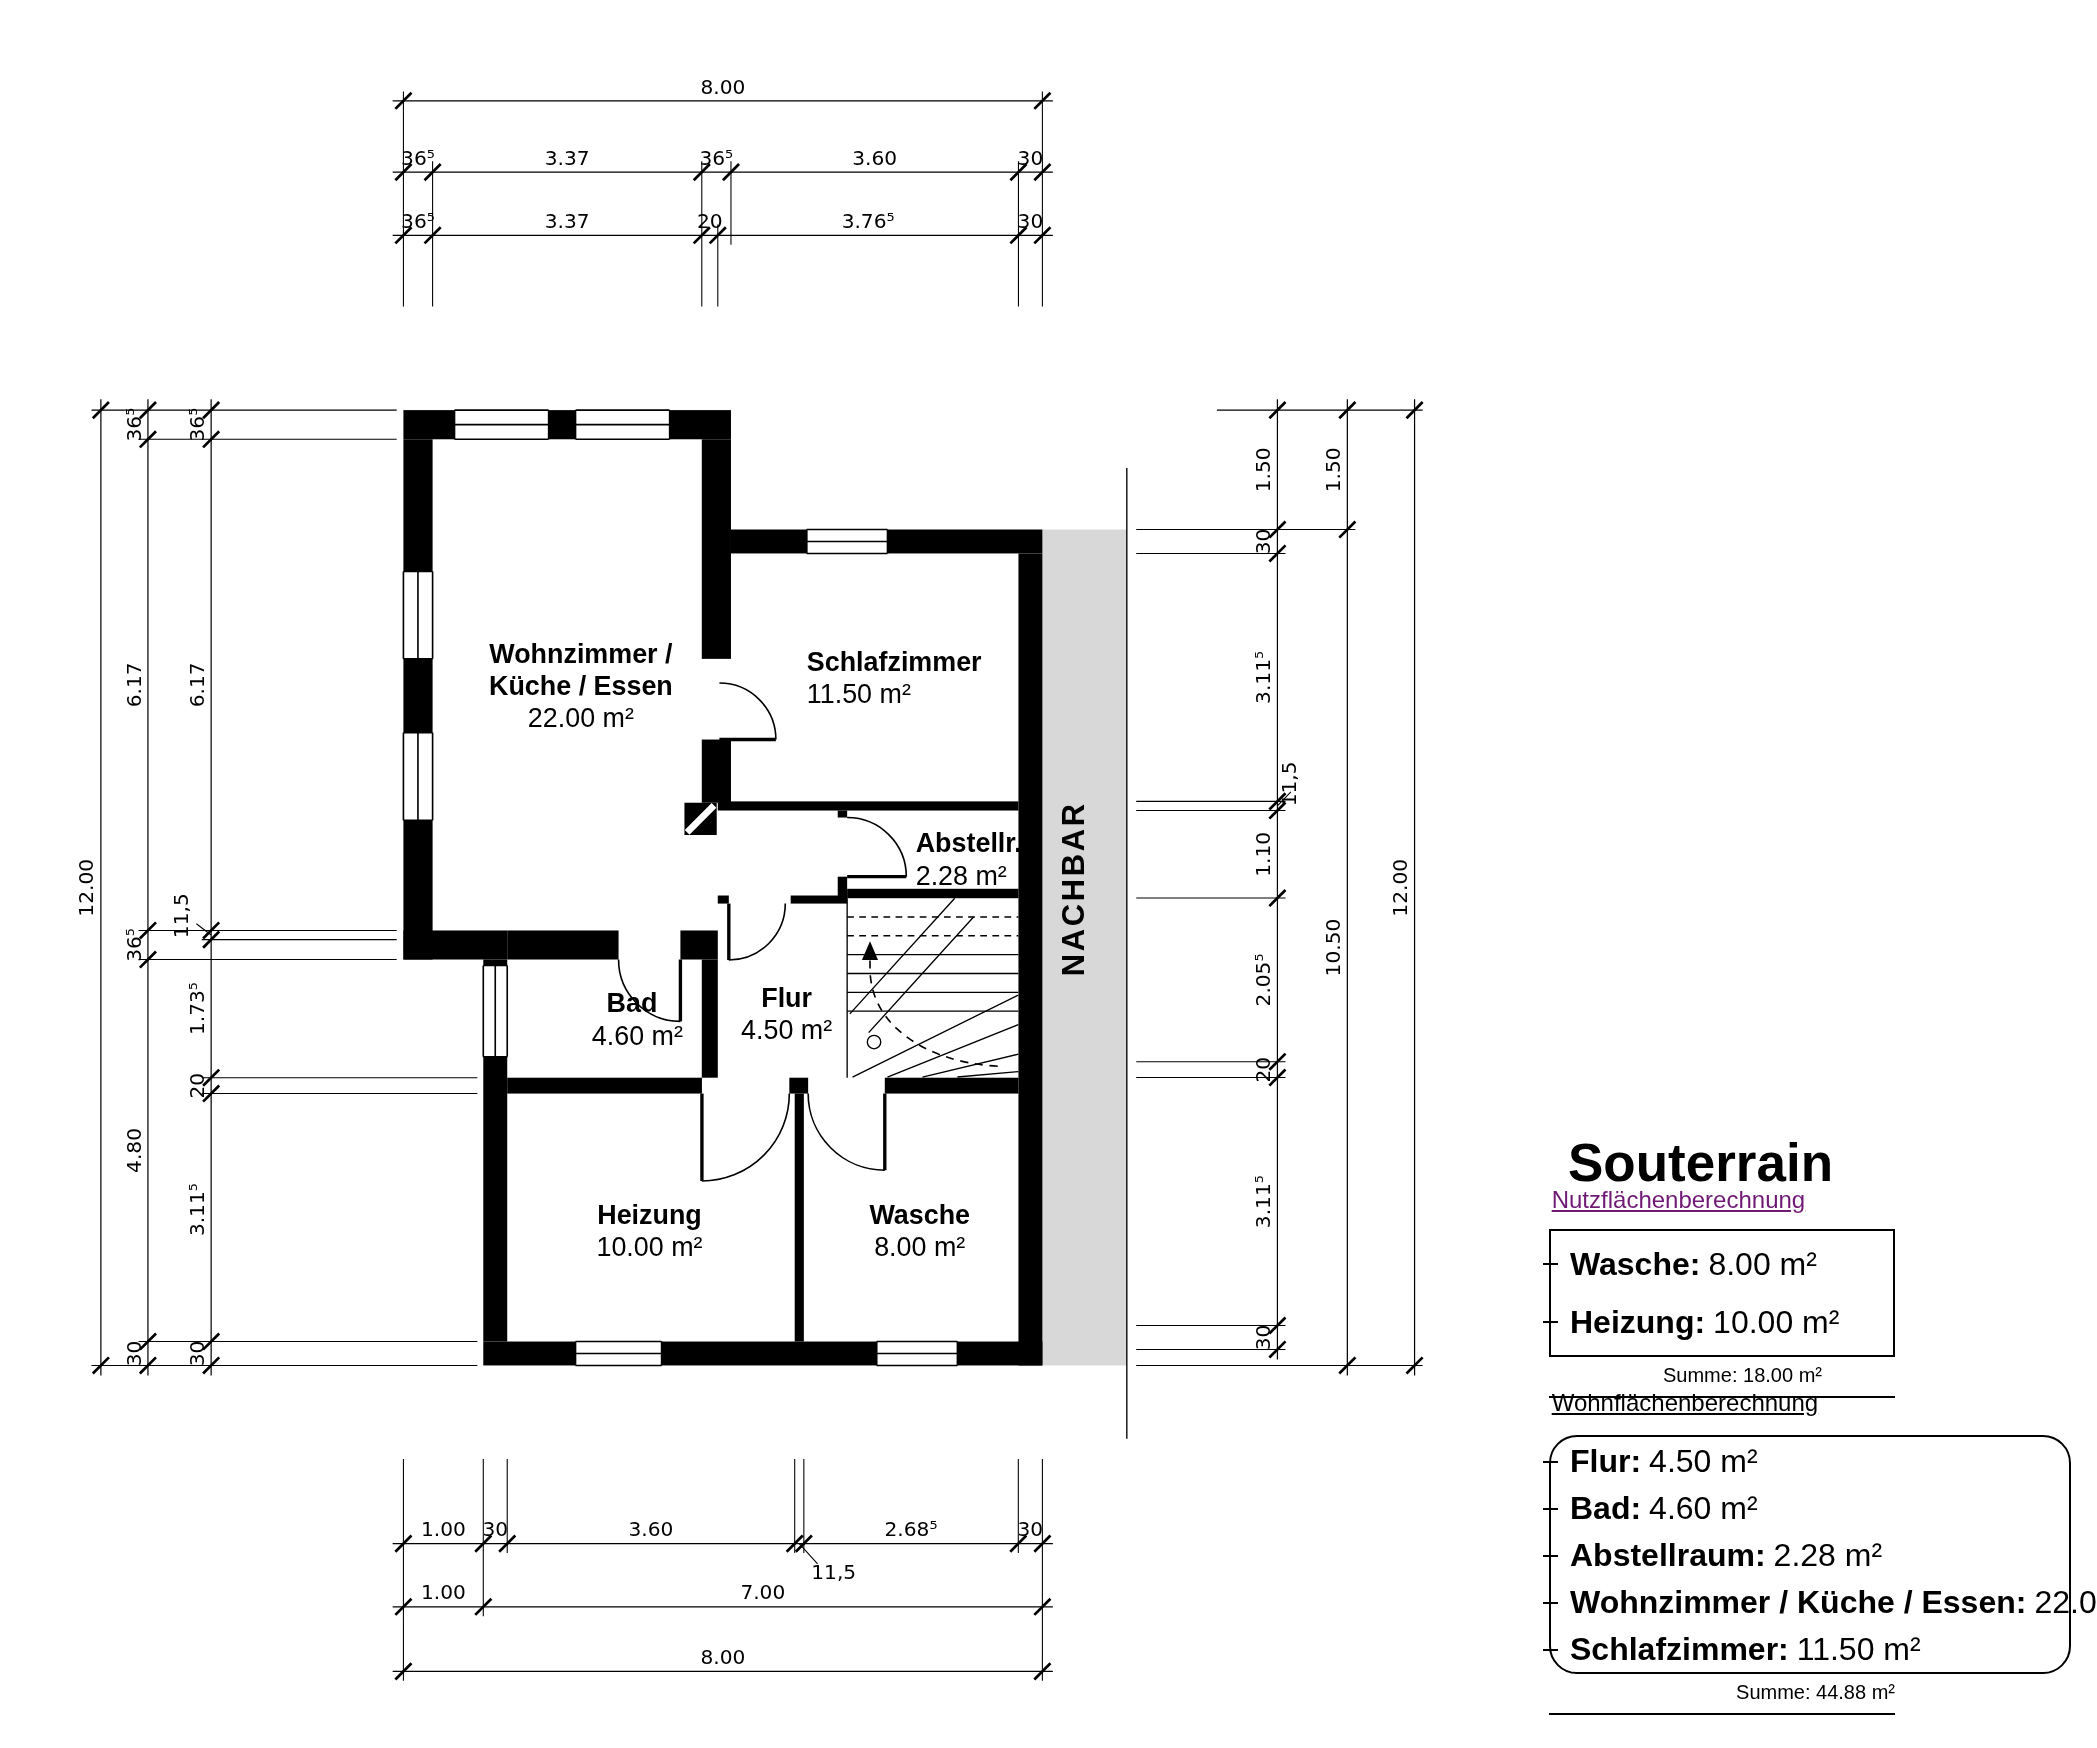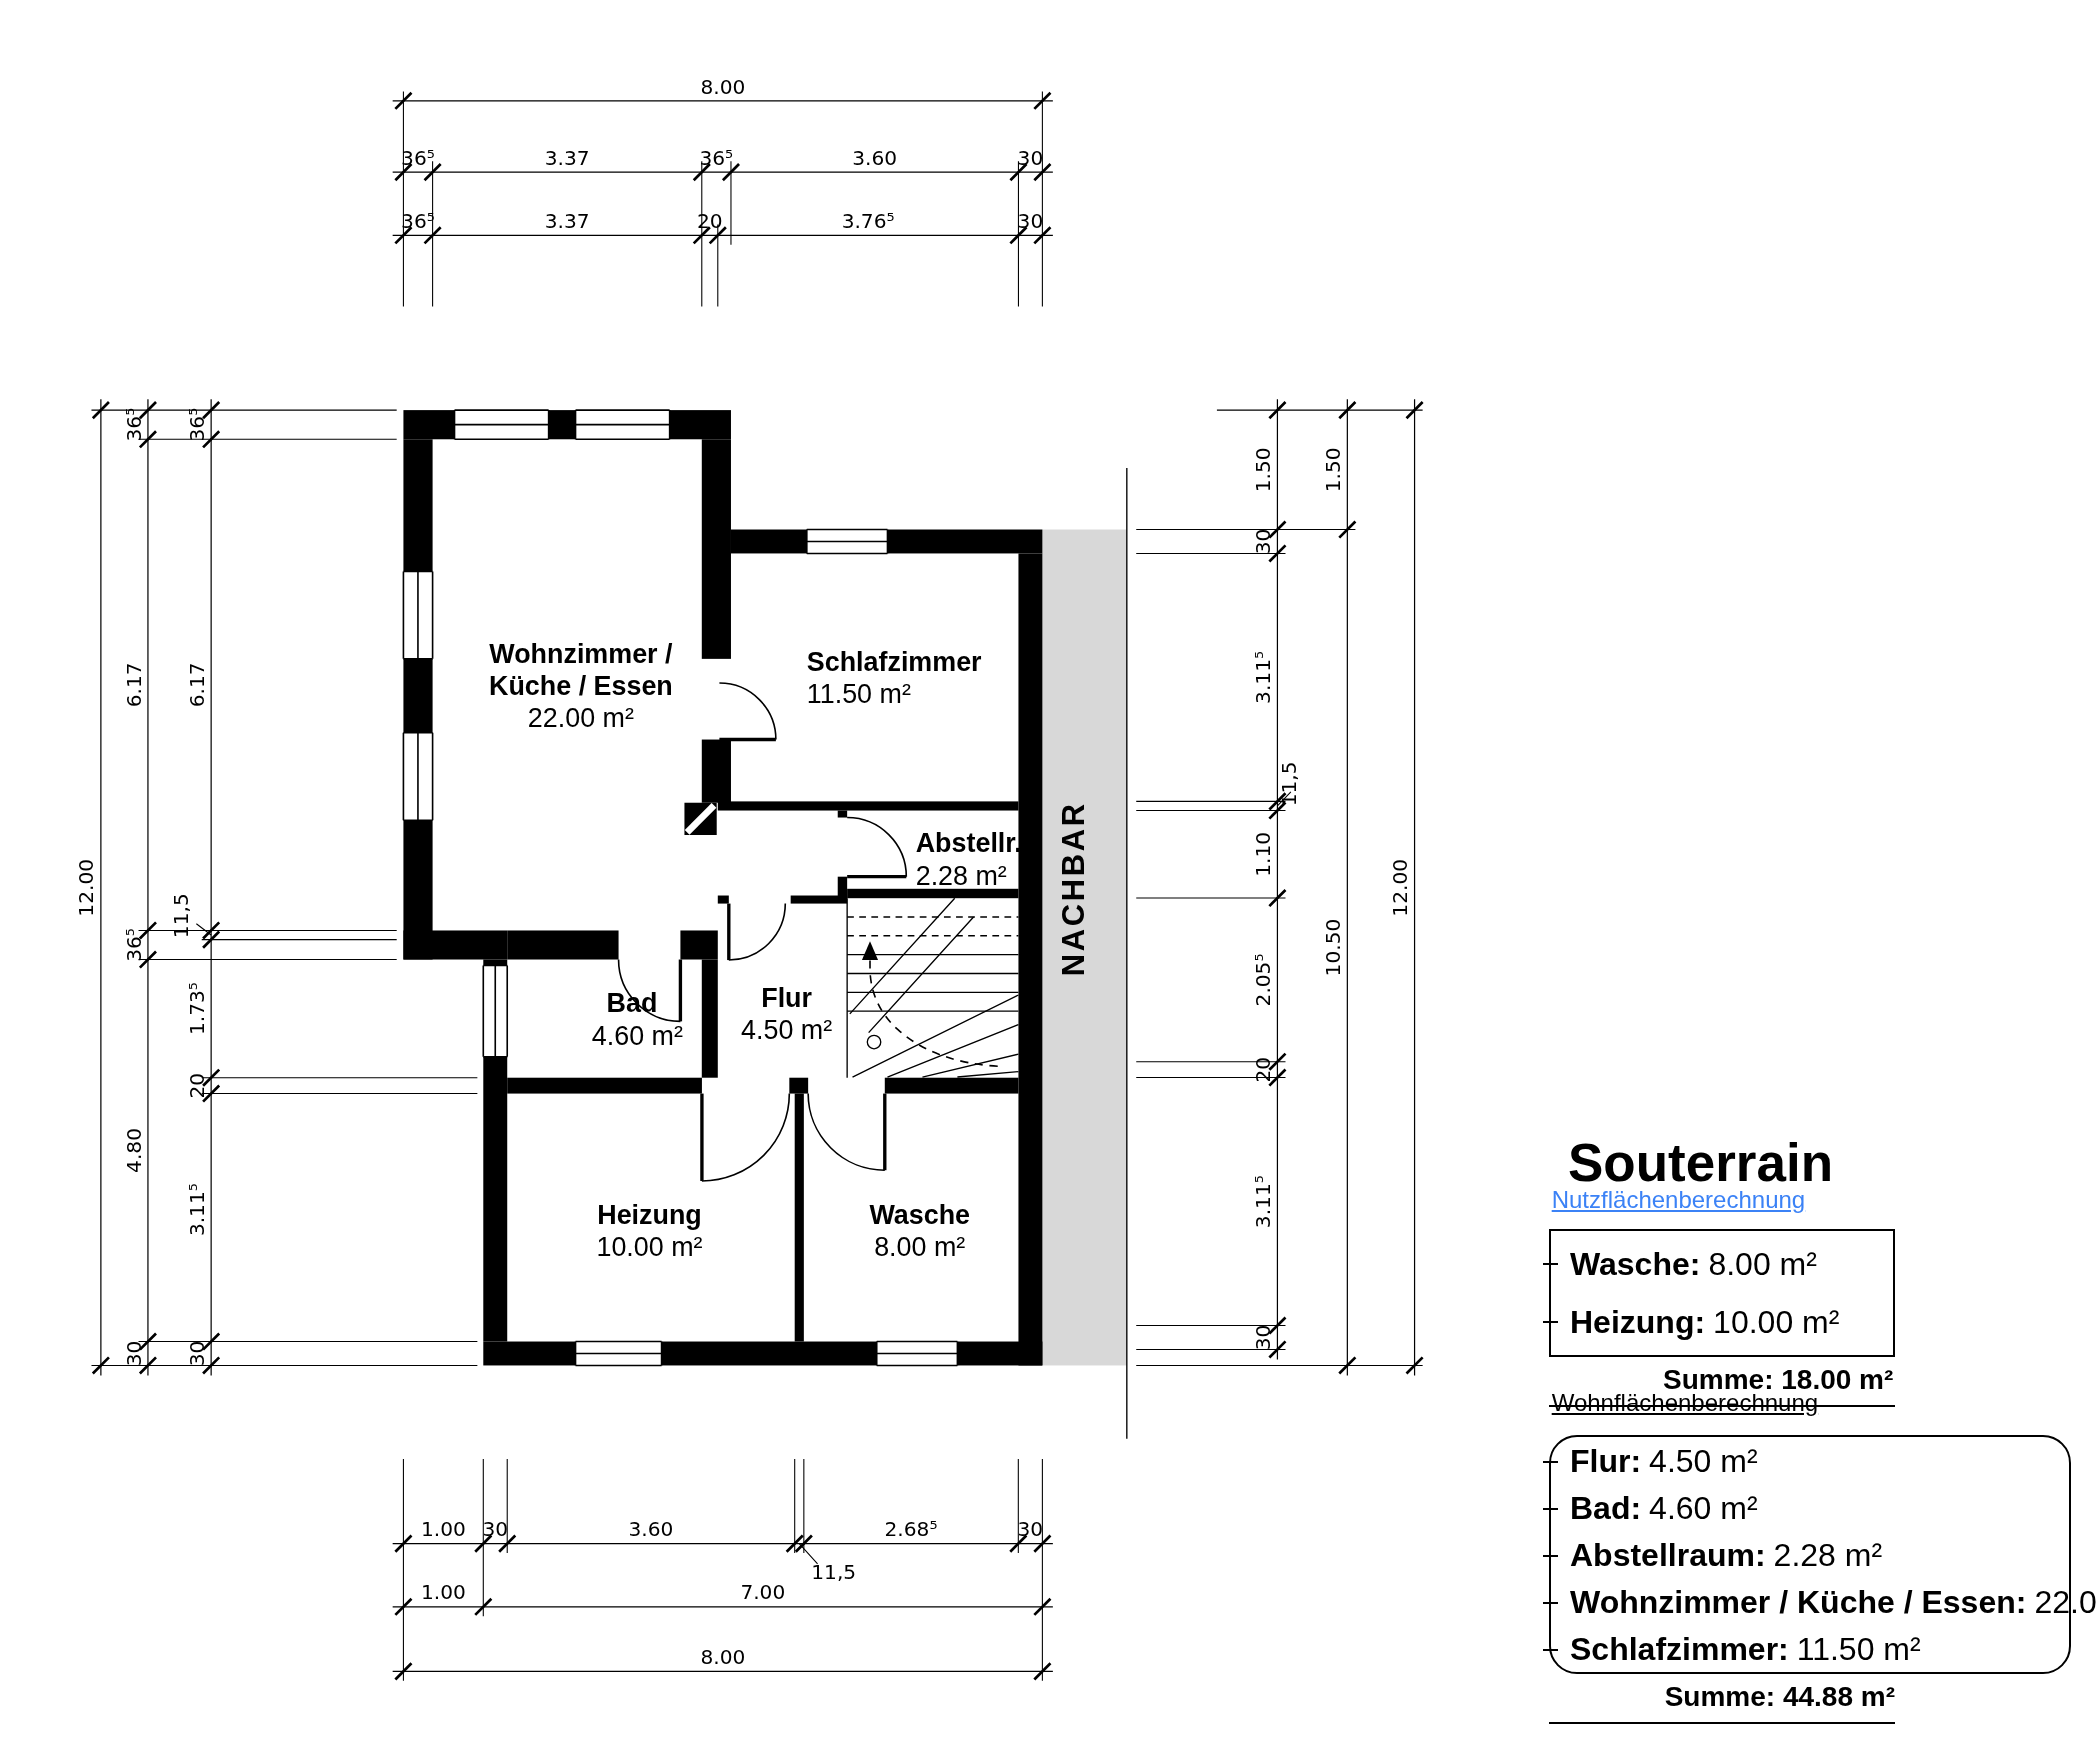--- a/index.html
+++ b/index.html
@@ -18,34 +18,34 @@
   .tick{stroke:#000;stroke-width:2;fill:none;}
   .dim{font-family:"DejaVu Sans",sans-serif;font-size:15px;fill:#000;}
   .rm{font-family:"Liberation Sans",sans-serif;font-weight:bold;font-size:20px;fill:#000;}
   .ar{font-family:"Liberation Sans",sans-serif;font-size:20px;fill:#000;}
   .nb{font-family:"Liberation Sans",sans-serif;font-weight:bold;font-size:23px;letter-spacing:2px;fill:#000;}
 
   
   .legend{position:absolute;left:1549px;top:1127px;width:545px;}
   .legend-title{position:absolute;left:19px;top:5.4px;font-size:53px;font-weight:bold;white-space:nowrap;}
   .legend-heading{position:absolute;left:2.7px;font-size:24px;text-decoration:underline;white-space:nowrap;}
-  .legend-heading.red{color:#3b82f6;top:59px;}
+  .legend-heading.red{color:#701a75;top:59px;}
   .legend-heading.blk{top:262px;}
   .legend-box{position:absolute;left:0;border:2px solid #000;box-sizing:border-box;background:#fff;}
   .box-nutz{top:102px;width:346px;height:128px;padding:4px 0;}
   .box-wohn{top:308px;width:522px;height:239px;padding:1.3px 0;border-radius:28px;}
   .legend-row{position:relative;display:flex;align-items:center;padding-left:19px;font-size:32px;white-space:nowrap;}
   .box-nutz .legend-row{height:58px;}
   .box-wohn .legend-row{height:47px;}
   .row-tick{position:absolute;left:-8px;top:50%;width:15px;height:2px;background:#000;transform:translateY(-50%);}
   .lbl{font-weight:bold;margin-right:8px;}
   .summe-wrap{position:absolute;left:0;width:346px;border-bottom:2px solid #000;padding:0 0 9.4px 114px;box-sizing:border-box;}
   .summe-nutz{top:237px;}
   .summe-wohn{top:554px;text-align:right;}
-  .summe-text{font-size:28px;font-weight:bold;white-space:nowrap;}
+  .summe-text{font-size:20px;font-weight:normal;white-space:nowrap;}
 </style>
 </head>
 <body>
 
 <svg width="2097" height="1748" viewBox="0 0 1559.5 1300">
 
   <g>
     <rect x="775.2" y="393.8" width="62.8" height="621.7" fill="#d8d8d8"></rect>
     <path class="hair" d="M838,348 V1070"></path>
     <text class="nb" text-anchor="middle" transform="rotate(-90 806 661)" x="806" y="661">NACHBAR</text>

